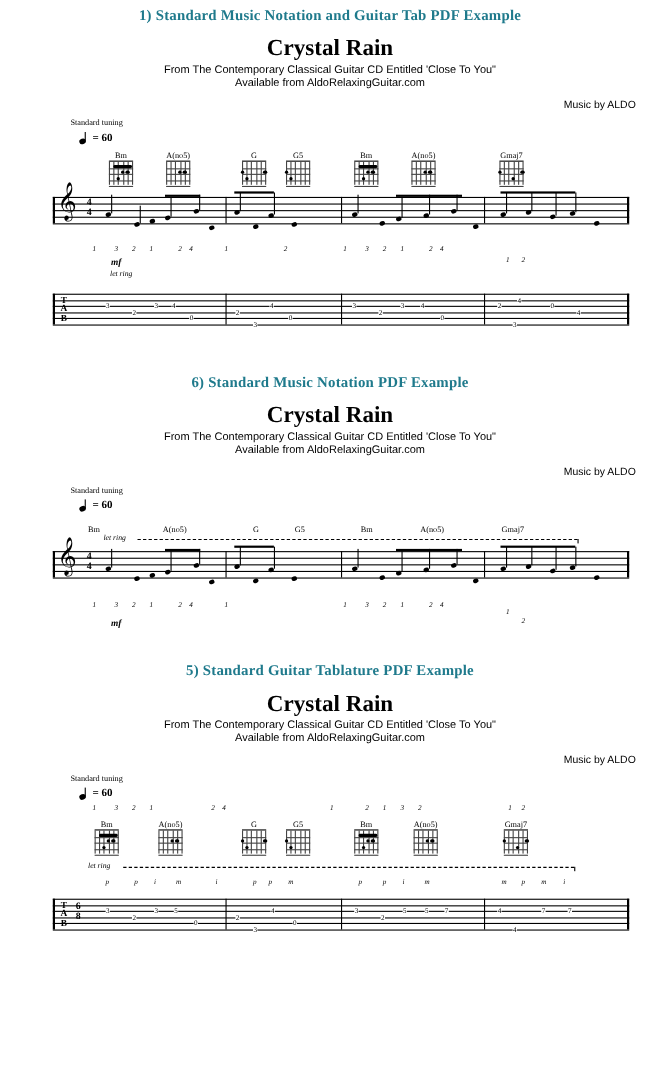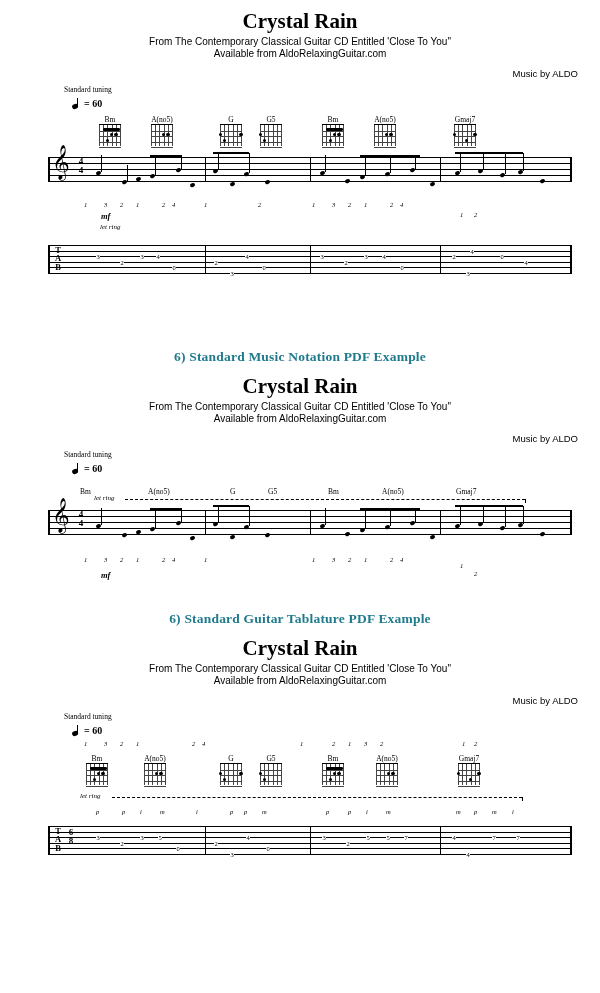--- a/index.html
+++ b/index.html
@@ -242,20 +242,21 @@
     font-weight: bold;
     font-size: 9px;
     line-height: 8.5px;
     text-align: center;
   }
 </style>
 </head>
 <body>
 
 <div class="section" style="height:340px;">
+  <div class="section-title s1-title">1) Standard Music Notation and Guitar Tab PDF Example</div>
   <div class="song-title">Crystal Rain</div>
   <div class="subtitle">From The Contemporary Classical Guitar CD Entitled 'Close To You"</div>
   <div class="subtitle">Available from AldoRelaxingGuitar.com</div>
   <div class="credit">Music by ALDO</div>
   <div class="tuning">Standard tuning</div>
   <div class="tempo">
     <span class="notehead"></span>
     <span>= 60</span>
   </div>
 
@@ -604,21 +605,21 @@
     <span class="fing" style="left:348px; top:62px;">2</span>
     <span class="fing" style="left:364px; top:62px;">1</span>
     <span class="fing" style="left:390px; top:62px;">2</span>
     <span class="fing" style="left:400px; top:62px;">4</span>
     <span class="fing" style="left:460px; top:68px;">1</span>
     <span class="fing" style="left:474px; top:76px;">2</span>
   </div>
 </div>
 
 <div class="section" style="height:300px;">
-  <div class="section-title">6) Standard Guitar Tablature PDF Example</div>
+  <div class="section-title">5) Standard Guitar Tablature PDF Example</div>
   <div class="song-title">Crystal Rain</div>
   <div class="subtitle">From The Contemporary Classical Guitar CD Entitled 'Close To You"</div>
   <div class="subtitle">Available from AldoRelaxingGuitar.com</div>
   <div class="credit">Music by ALDO</div>
   <div class="tuning">Standard tuning</div>
   <div class="tempo">
     <span class="notehead"></span>
     <span>= 60</span>
   </div>
 

